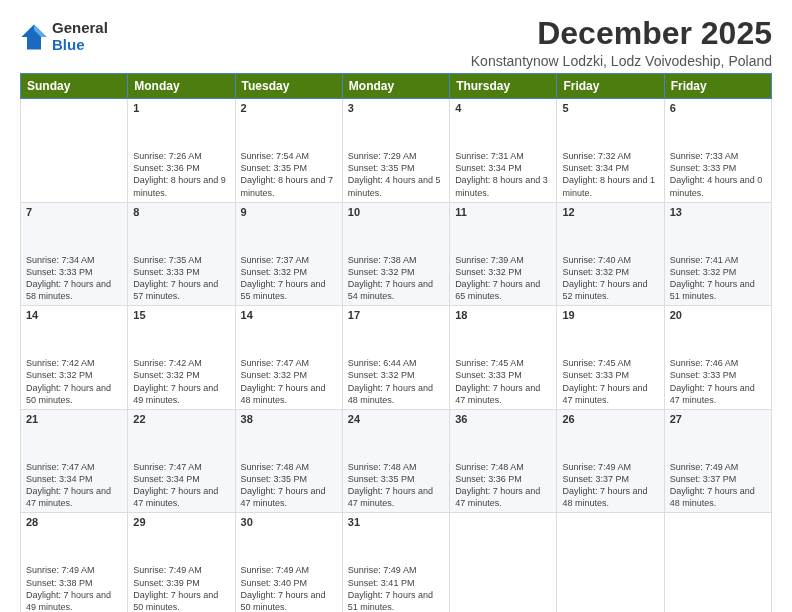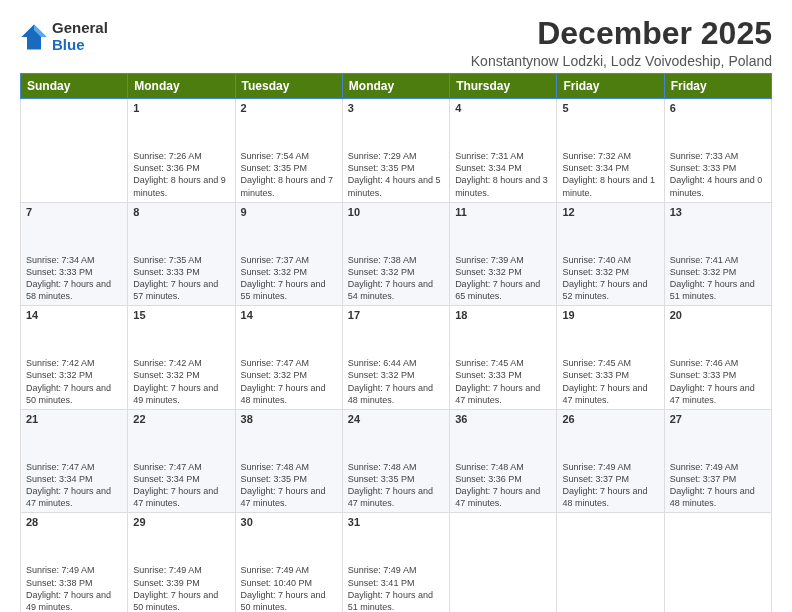--- a/index.html
+++ b/index.html
@@ -383,21 +383,21 @@
             <div class="cell-content">
               <div>Sunrise: 7:49 AM</div>
               <div>Sunset: 3:39 PM</div>
               <div>Daylight: 7 hours and 50 minutes.</div>
             </div>
           </td>
           <td>
             <span class="date-num">30</span>
             <div class="cell-content">
               <div>Sunrise: 7:49 AM</div>
-              <div>Sunset: 10:40 PM</div>
+              <div>Sunset: 3:40 PM</div>
               <div>Daylight: 7 hours and 50 minutes.</div>
             </div>
           </td>
           <td>
             <span class="date-num">31</span>
             <div class="cell-content">
               <div>Sunrise: 7:49 AM</div>
               <div>Sunset: 3:41 PM</div>
               <div>Daylight: 7 hours and 51 minutes.</div>
             </div>

